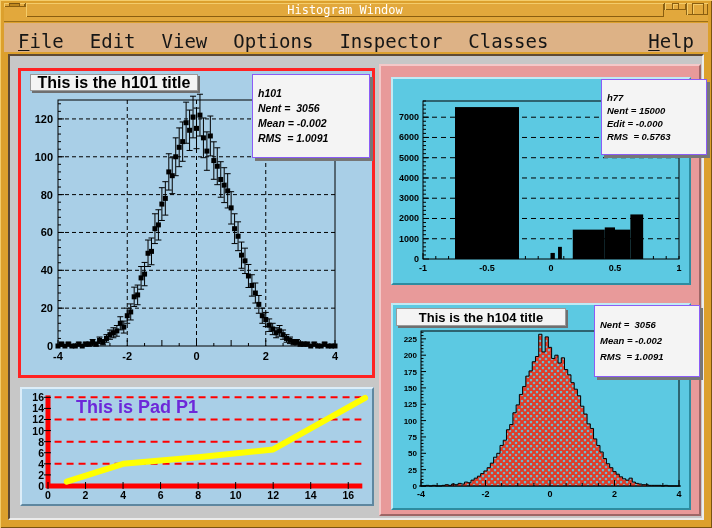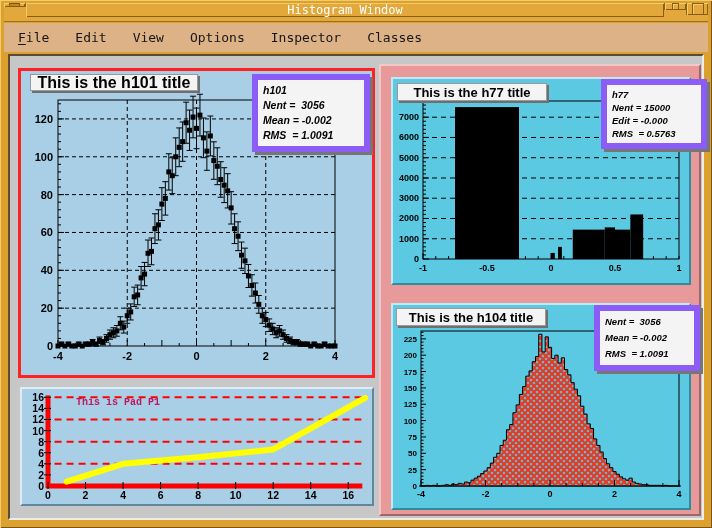--- a/index.html
+++ b/index.html
@@ -26,23 +26,23 @@
     flex:1;display:flex;align-items:center;justify-content:center;
     color:#FFFFFF;font-family:"DejaVu Sans Mono",monospace;font-size:12px;
     box-shadow: inset 1px 1px 0 #F4CC6A, inset -1px -1px 0 #8A5E10;
   }
   .glyph-dash{width:11px;height:4px;background:#C08820;border:1px solid #8A5E10;border-top-color:#7a5410;}
   .glyph-dot{width:7px;height:7px;background:#E2A83C;border:1px solid #8A5E10;box-shadow:inset 1px 1px 0 #F4CC6A;}
   .glyph-box{width:12px;height:12px;background:#E2A83C;border:1px solid #8A5E10;box-shadow:inset 1px 1px 0 #F4CC6A;}
   
   .menubar{
     position:absolute;left:4px;top:23px;width:704px;height:29px;
-    background:#DDB286;display:flex;align-items:center;
-    font-family:"DejaVu Sans Mono",monospace;font-size:13px;color:#161616;
-    padding:8px 14px;
+    background:#DDB286;display:flex;align-items:flex-end;
+    font-family:"DejaVu Sans Mono",monospace;font-size:19px;color:#161616;
+    padding:0 14px;
   }
   .menu-item{margin-right:26px;cursor:default;}
   .menu-item.help{margin-right:0;margin-left:auto;margin-top:48px;}
   .menu-item .u{text-decoration:underline;text-underline-offset:2px;}
   
   .canvas{
     position:absolute;left:8px;top:54px;width:696px;height:466px;
     background:#C7C7C7;
     border-top:2px solid #5E4934;border-left:2px solid #5E4934;
     border-bottom:2px solid #ECECEC;border-right:2px solid #ECECEC;
@@ -72,33 +72,33 @@
   svg{position:absolute;left:0;top:0;display:block;}
   
   .ptitle{
     position:absolute;background:#F4F4F4;border:1px solid #9a9a9a;
     box-shadow:2px 2px 0 #6f6f6f;
     display:flex;align-items:center;justify-content:center;
     font-weight:bold;color:#000;white-space:nowrap;
   }
   .t101{left:9px;top:3px;width:168px;height:17px;font-size:16px;}
   .t77{left:4px;top:4px;width:150px;height:18px;font-size:13px;}
-  .t104{left:3px;top:3px;width:150px;height:18px;font-size:13px;}
+  .t104{left:3px;top:3px;width:170px;height:18px;font-size:13px;}
   .stats{
-    position:absolute;background:#F4F4F4;border:6px solid #8b5cf6;
+    position:absolute;background:#F4F4F4;border:1px solid #8b5cf6;
     box-shadow:3px 3px 0 #767676;
     font-style:italic;font-weight:bold;color:#000;
-    padding:3px 5px;white-space:pre;
+    padding:11px 5px;white-space:pre;
   }
   .s101{left:231px;top:3px;width:118px;font-size:10.5px;line-height:15px;}
   .s77{left:220px;top:13px;width:106px;font-size:9.5px;line-height:13px;}
   .s104{left:213px;top:239px;width:106px;font-size:9.5px;line-height:16px;}
   .p1title{
-    position:absolute;left:54px;top:8px;color:#be185d;font-weight:bold;
-    font-size:10px;white-space:nowrap;font-family:Liberation Mono, monospace;
+    position:absolute;left:54px;top:8px;color:#6d28d9;font-weight:bold;
+    font-size:18px;white-space:nowrap;
   }
 </style>
 </head>
 <body>
 
 <div class="window">
 
   <div class="titlebar">
     <div class="tb-btn">
       <span class="glyph-dash"></span>
@@ -628,21 +628,20 @@
             <text x="26" y="101.97435897435898" font-size="9" text-anchor="end" font-family="&quot;Liberation Sans&quot;,sans-serif" font-weight="bold" fill="#000">4000</text>
             <text x="26" y="81.71794871794872" font-size="9" text-anchor="end" font-family="&quot;Liberation Sans&quot;,sans-serif" font-weight="bold" fill="#000">5000</text>
             <text x="26" y="61.46153846153847" font-size="9" text-anchor="end" font-family="&quot;Liberation Sans&quot;,sans-serif" font-weight="bold" fill="#000">6000</text>
             <text x="26" y="41.205128205128204" font-size="9" text-anchor="end" font-family="&quot;Liberation Sans&quot;,sans-serif" font-weight="bold" fill="#000">7000</text>
             <text x="30" y="192" font-size="9" text-anchor="middle" font-family="&quot;Liberation Sans&quot;,sans-serif" font-weight="bold" fill="#000">-1</text>
             <text x="94" y="192" font-size="9" text-anchor="middle" font-family="&quot;Liberation Sans&quot;,sans-serif" font-weight="bold" fill="#000">-0.5</text>
             <text x="158" y="192" font-size="9" text-anchor="middle" font-family="&quot;Liberation Sans&quot;,sans-serif" font-weight="bold" fill="#000">0</text>
             <text x="222" y="192" font-size="9" text-anchor="middle" font-family="&quot;Liberation Sans&quot;,sans-serif" font-weight="bold" fill="#000">0.5</text>
             <text x="286" y="192" font-size="9" text-anchor="middle" font-family="&quot;Liberation Sans&quot;,sans-serif" font-weight="bold" fill="#000">1</text>
           </svg>
-        <div class="ptitle t77">This is the h77 title</div>
       </div>
       <div class="stats s77" id="stats-h77"><div>h77</div><div>Nent = 15000</div><div>Edit = -0.000</div><div>RMS  = 0.5763</div></div>
 
       <div class="pad pad-cyan pad-h104">
         <svg id="svg-h104" width="296" height="203">
             <defs>
               <pattern id="xhatch" width="6" height="6" patternUnits="userSpaceOnUse">
                 <line x1="0" y1="0" x2="6" y2="6" stroke="#E03C28" stroke-width="2.2"></line>
                 <line x1="6" y1="0" x2="0" y2="6" stroke="#E03C28" stroke-width="2.2"></line>
               </pattern>

